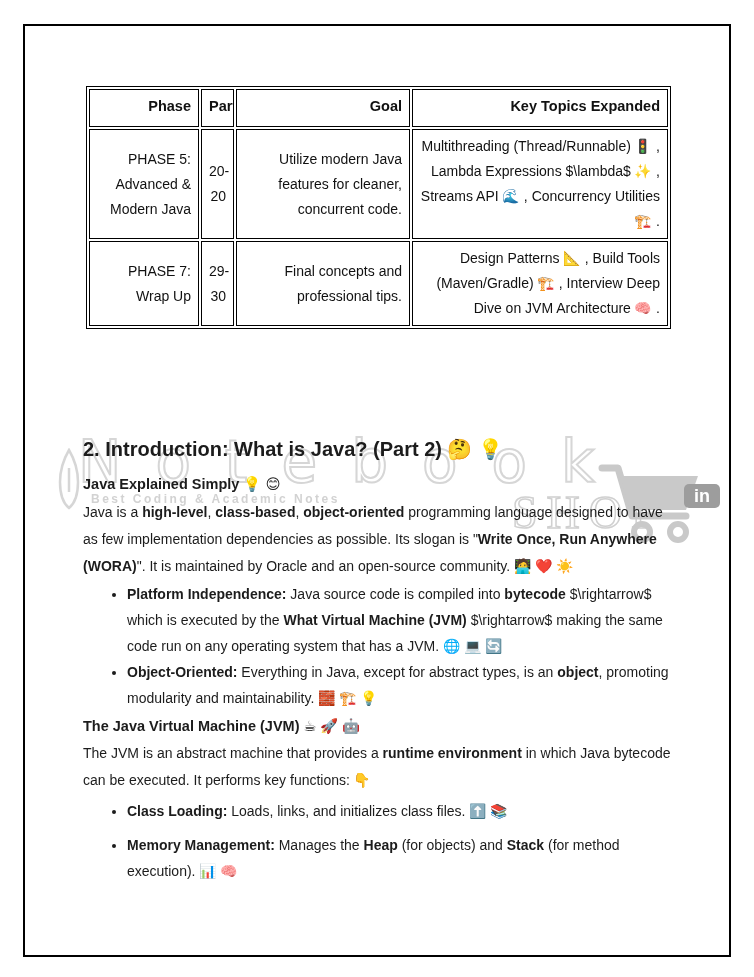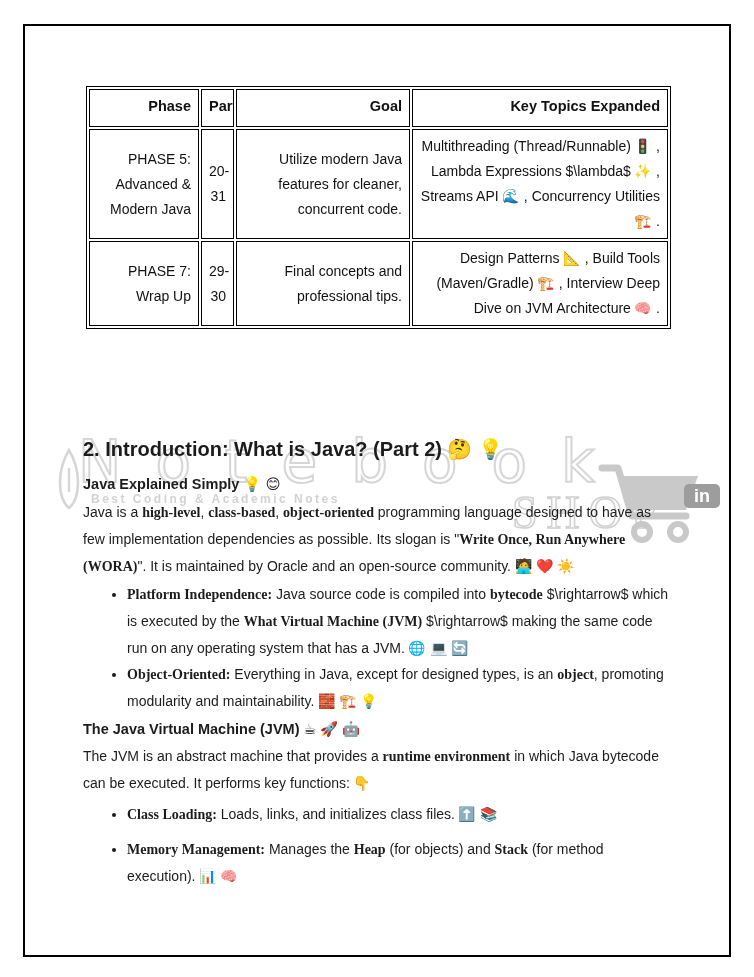--- a/index.html
+++ b/index.html
@@ -56,21 +56,21 @@
     font-size:14px;line-height:27px;
   }
   .content h1{font-size:20px;line-height:27px;margin:0 0 8px 0;}
   .content h2{font-size:14.5px;line-height:27px;margin:0 0 1px 0;}
   .content h2.jvm{margin:0 0 0 0;}
   .content p{margin:0 0 1px 0;}
   .content ul{margin:0 0 2px 0;padding:0 0 0 44px;list-style:disc;}
   .content ul li{margin:0;line-height:26px;padding-left:0px;}
   .content ul.gap li + li{margin-top:8px;}
   .content p.pre-list{margin-bottom:4px;}
-  .b{font-weight:700;font-family:Liberation Serif, serif;}
+  .b{font-weight:700;}
 </style>
 </head>
 <body>
 
 <div class="watermark">
   <svg class="wm-pen" width="26" height="62" viewBox="0 0 26 62">
     <path d="M13 2 C20 14 22 24 22 34 C22 48 18 56 13 60 C8 56 4 48 4 34 C4 24 6 14 13 2 Z" fill="none" stroke="#d6d6d6" stroke-width="2.5"></path>
     <line x1="13" y1="20" x2="13" y2="44" stroke="#d6d6d6" stroke-width="2.5"></line>
   </svg>
   <div class="wm-brand">Notebook</div>
@@ -97,40 +97,40 @@
     </colgroup>
   <tbody>
       <tr>
     <th>Phase</th>
     <th>Parts</th>
     <th>Goal</th>
     <th>Key Topics Expanded</th>
   </tr>
   <tr class="r1">
     <td>PHASE 5: Advanced &amp; Modern Java</td>
-    <td>20-31</td>
+    <td>20-20</td>
     <td>Utilize modern Java features for cleaner, concurrent code.</td>
     <td class="topics">Multithreading (Thread/Runnable) 🚦 , Lambda Expressions $\lambda$ ✨ , Streams API 🌊 , Concurrency Utilities 🏗️ .</td>
   </tr>
   <tr class="r3">
     <td>PHASE 7: Wrap Up</td>
     <td>29-30</td>
     <td>Final concepts and professional tips.</td>
     <td class="topics">Design Patterns 📐 , Build Tools (Maven/Gradle) 🏗️ , Interview Deep Dive on JVM Architecture 🧠 .</td>
   </tr>
 </tbody>
   </table>
 
 <div class="content">
   <h1>2. Introduction: What is Java? (Part 2) 🤔 💡</h1>
   <h2>Java Explained Simply 💡 😊</h2>
   <p><span>Java is a </span><span class="b">high-level</span><span>, </span><span class="b">class-based</span><span>, </span><span class="b">object-oriented</span><span> programming language designed to have as few implementation dependencies as possible. Its slogan is "</span><span class="b">Write Once, Run Anywhere (WORA)</span><span>". It is maintained by Oracle and an open-source community. 🧑‍💻 ❤️ ☀️</span></p>
   <ul>
     <li><span class="b">Platform Independence:</span><span> Java source code is compiled into </span><span class="b">bytecode</span><span> $\rightarrow$ which is executed by the </span><span class="b">What Virtual Machine (JVM)</span><span> $\rightarrow$ making the same code run on any operating system that has a JVM. 🌐 💻 🔄</span></li>
-    <li><span class="b">Object-Oriented:</span><span> Everything in Java, except for designed types, is an </span><span class="b">object</span><span>, promoting modularity and maintainability. 🧱 🏗️ 💡</span></li>
+    <li><span class="b">Object-Oriented:</span><span> Everything in Java, except for abstract types, is an </span><span class="b">object</span><span>, promoting modularity and maintainability. 🧱 🏗️ 💡</span></li>
   </ul>
   <h2 class="jvm">The Java Virtual Machine (JVM) ☕ 🚀 🤖</h2>
   <p class="pre-list"><span>The JVM is an abstract machine that provides a </span><span class="b">runtime environment</span><span> in which Java bytecode can be executed. It performs key functions: 👇</span></p>
   <ul class="gap">
     <li><span class="b">Class Loading:</span><span> Loads, links, and initializes class files. ⬆️ 📚</span></li>
     <li><span class="b">Memory Management:</span><span> Manages the </span><span class="b">Heap</span><span> (for objects) and </span><span class="b">Stack</span><span> (for method execution). 📊 🧠</span></li>
   </ul>
 </div>
 
 </body></html>

